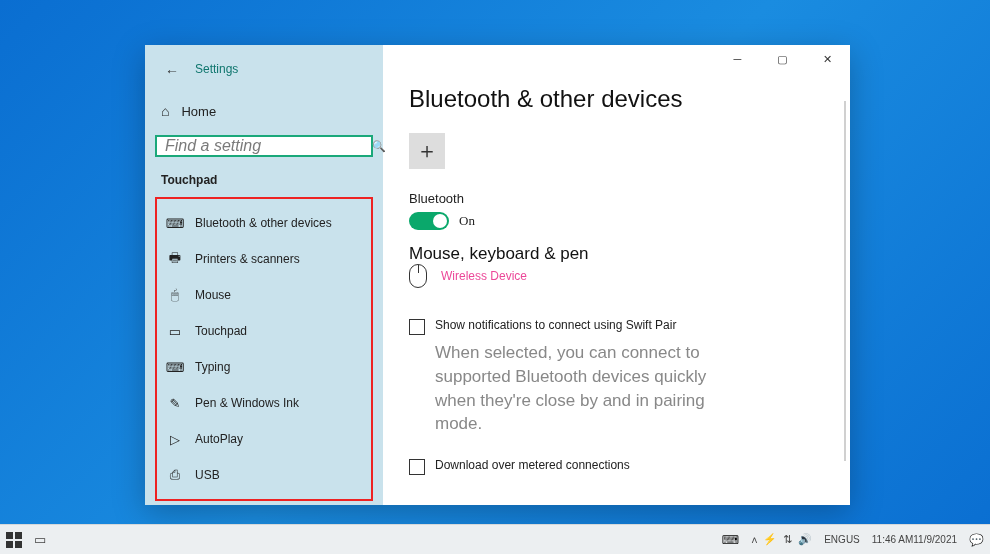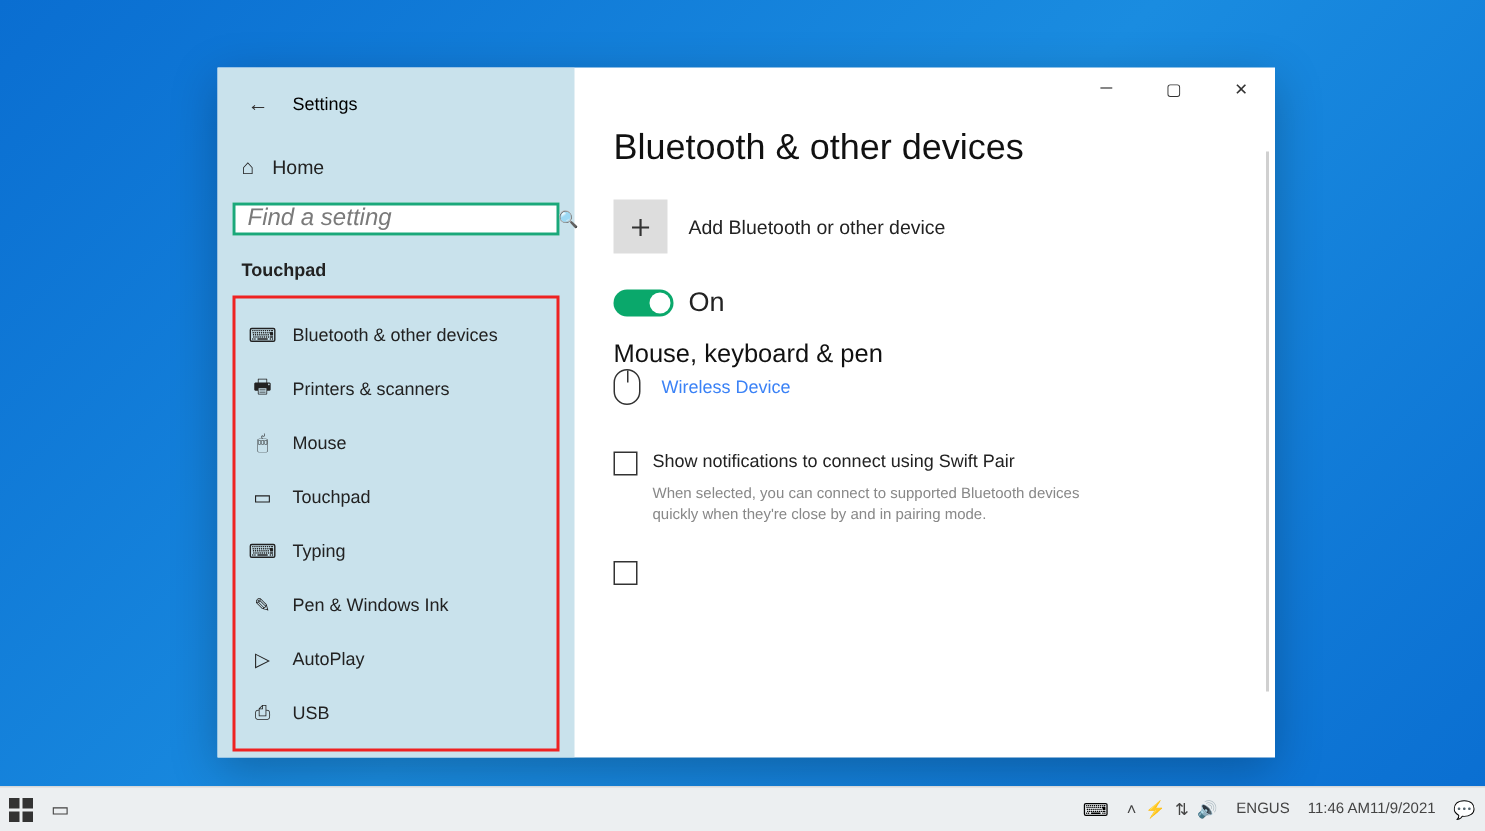--- a/index.html
+++ b/index.html
@@ -35,21 +35,21 @@
     display: flex;
     flex-direction: column;
     padding: 12px 10px;
     position: relative;
   }
   .sidebar-top {
     display: flex; align-items: center; gap: 16px;
     padding: 4px 4px 10px 4px;
   }
   .sidebar-top .back-arrow { font-size: 14px; color: #333; padding-left: 6px; }
-  .sidebar-top .title { font-size: 12px; color: #000000; }
+  .sidebar-top .title { font-size: 12px; color: #0f766e; }
   .home-row {
     display: flex; align-items: center; gap: 12px;
     padding: 8px 6px;
     font-size: 13px; color: #222;
     margin-top: 8px;
   }
   .home-row .icon { font-size: 14px; }
   .search-box {
     margin: 8px 0 12px 0;
     border: 2px solid #1aa87a;
@@ -113,48 +113,48 @@
   .toggle {
     width: 40px; height: 18px;
     background: #0aa86b; border-radius: 10px;
     position: relative;
   }
   .toggle .knob {
     position: absolute; right: 2px; top: 2px;
     width: 14px; height: 14px; border-radius: 50%;
     background: #fff;
   }
-  .toggle-state { font-size: 18px; color: #222; }
+  .toggle-state { font-size: 13px; color: #222; font-family: Liberation Serif, serif; }
   .discoverable-row {
     font-size: 12px; color: #333;
     display: flex; align-items: center; gap: 4px; margin-bottom: 28px;
   }
   .blur {
     width: 100px; height: 14px;
     background: linear-gradient(90deg, #eee, #f5f5f5, #eee);
     filter: blur(0.5px);
   }
   .main h2 { font-size: 17px; font-weight: 400; color: #111; margin-bottom: 0; }
   .device-row { display: flex; align-items: center; gap: 14px; margin-bottom: 30px; }
   .mouse-glyph {
     width: 18px; height: 24px;
     border: 1.5px solid #333; border-radius: 9px;
     position: relative;
   }
   .mouse-glyph::before {
     content: ""; position: absolute;
     left: 50%; top: 0; width: 1px; height: 8px; background: #333;
   }
-  .device-name { font-size: 12px; color: #3b82f6; }
+  .device-name { font-size: 12px; color: #ec4899; }
   .check-row { display: flex; align-items: flex-start; gap: 10px; margin-top: 22px; }
   .checkbox {
     width: 16px; height: 16px; border: 1.5px solid #333; flex-shrink: 0; margin-top: 1px;
   }
   .check-text { font-size: 12px; color: #222; }
-  .help-text { font-size: 10px; color: #888; margin: 6px 0 18px 26px; max-width: 300px; line-height: 1.4; }
+  .help-text { font-size: 17px; color: #888; margin: 6px 0 18px 26px; max-width: 300px; line-height: 1.4; }
   .scrollbar-indicator {
     position: absolute; right: 4px; top: 56px; width: 2px; height: 360px;
     background: #d0d0d0;
   }
   
   .taskbar {
     position: absolute; left: 0; right: 0; bottom: 0; height: 30px;
     background: #eceff1;
     display: flex; align-items: center; justify-content: space-between;
     padding: 0 6px;
@@ -235,23 +235,23 @@
   </aside>
 
   <main class="main">
     <div class="scrollbar-indicator"></div>
     <h1>Bluetooth &amp; other devices</h1>
 
     <div class="add-row">
       <div class="add-btn">
         <span>＋</span>
       </div>
-      <span class="add-text">Add Bluetooth or other device</span>
-    </div>
-
+    </div>
+
+    <div class="section-label">Bluetooth</div>
     <div class="toggle-row">
       <div class="toggle">
           <div class="knob"></div>
         </div>
       <span class="toggle-state">On</span>
     </div>
 
     <h2>Mouse, keyboard &amp; pen</h2>
     <div class="device-row">
       <div class="mouse-glyph"></div>
@@ -259,20 +259,21 @@
     </div>
 
     <div class="check-row">
       <div class="checkbox"></div>
       <span class="check-text">Show notifications to connect using Swift Pair</span>
     </div>
     <div class="help-text">When selected, you can connect to supported Bluetooth devices quickly when they're close by and in pairing mode.</div>
 
     <div class="check-row">
       <div class="checkbox"></div>
+      <span class="check-text">Download over metered connections</span>
     </div>
   </main>
 </div>
 
 <div class="taskbar">
   <div class="taskbar-left">
     <div class="start-btn">
       <span></span>
         <span></span>
         <span></span>

